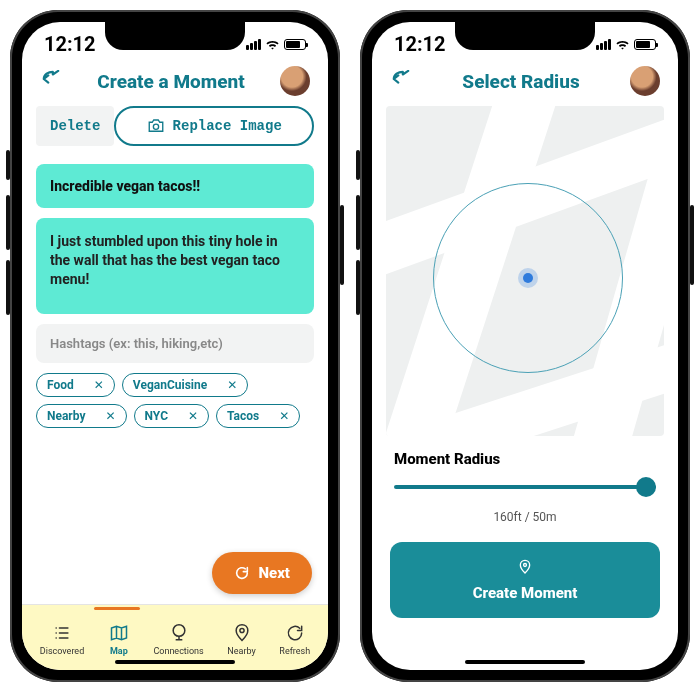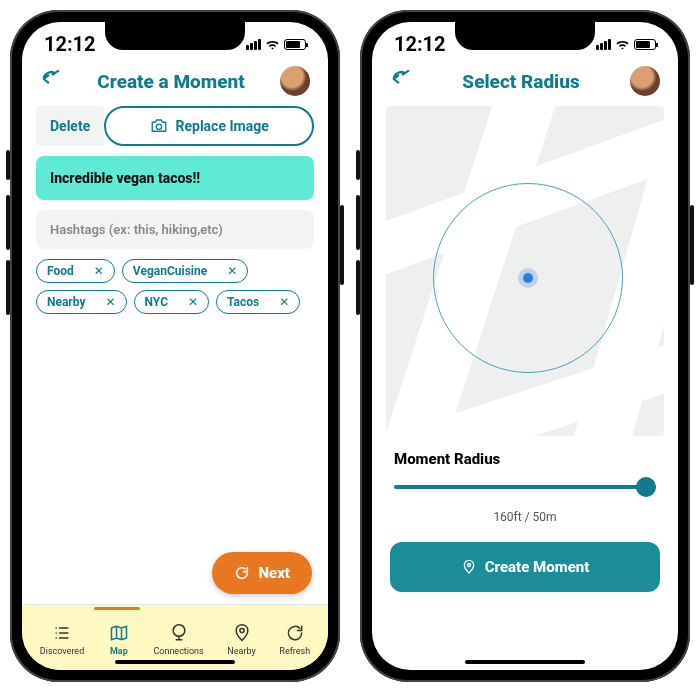--- a/index.html
+++ b/index.html
@@ -76,21 +76,21 @@
   .header {
     display: flex;
     align-items: center;
     justify-content: space-between;
     padding: 6px 18px 10px;
   }
   .back-btn { color:#117a8b; font-size:20px; font-weight:700; cursor:pointer;}
   .title { color:#117a8b; font-weight:800; font-size:19px; }
   .avatar { width:30px;height:30px;border-radius:50%;background: radial-gradient(circle at 40% 35%, #d9a074 0 40%, #6b3e2e 55% 100%); }
   .content { flex:1; overflow:hidden; padding:0 14px; }
-  .row1 { display:flex; gap:0; align-items:center; margin-bottom:10px;}
+  .row1 { display:flex; gap:0; align-items:center; margin-bottom:18px;font-family:Liberation Mono, monospace;}
   .delete { background:#f2f3f3; color:#117a8b; font-weight:700; padding:12px 14px; border-radius:4px; flex:0 0 auto; font-size:14px;}
   .replace { flex:1; border:2px solid #117a8b; color:#117a8b; font-weight:700; border-radius:24px; padding:10px; display:flex; align-items:center; justify-content:center; gap:8px; font-size:14px;}
   .replace svg{width:18px;height:16px;}
   .field { background:#5eead4; border-radius:8px; padding:14px; margin-bottom:10px; font-size:14px;}
   .field.title-f { font-weight:800; color:#111;}
   .field.body-f { font-weight:700; color:#222; line-height:1.35; min-height:96px;}
   .category { border:2px solid #117a8b; border-radius:26px; padding:12px; color:#117a8b; font-weight:800; display:flex; align-items:center; justify-content:center; gap:8px; margin-bottom:12px; font-size:14px;}
   .hash-in { background:#f2f3f3; border-radius:8px; padding:12px 14px; margin-bottom:10px; color:#888; font-weight:600; font-size:13px;}
   .chips { display:flex; flex-wrap:wrap; gap:7px;}
   .chip { border:1.5px solid #117a8b; color:#117a8b; border-radius:16px; padding:4px 10px; font-size:12px; font-weight:700; display:flex; align-items:center; gap:20px;}
@@ -110,21 +110,21 @@
   .r3{width:60px;height:200%;left:20px;top:-60px;transform:rotate(18deg);}
   .r4{width:56px;height:200%;right:10px;top:-80px;transform:rotate(16deg);}
   .radius-circle{position:absolute;top:52%;left:51%;transform:translate(-50%,-50%);width:190px;height:190px;border:1px solid #4aa0b5;border-radius:50%;}
   .center-dot{position:absolute;top:52%;left:51%;transform:translate(-50%,-50%);width:10px;height:10px;background:#2f7bdc;border-radius:50%;box-shadow:0 0 0 5px rgba(47,123,220,.25);}
   .radius-label{font-weight:800; font-size:15px; padding:0 22px 6px;}
   .slider-wrap{padding:0 22px 4px;}
   .slider{position:relative;height:26px;}
   .track{position:absolute;top:11px;left:0;right:0;height:4px;background:#117a8b;border-radius:3px;}
   .thumb{position:absolute;right:0;top:3px;width:20px;height:20px;background:#117a8b;border-radius:50%;}
   .dist{ text-align:center; color:#555; font-size:12px; padding:6px 0 18px;}
-  .create-btn{ margin:0 18px; background:#1a8d99; color:#fff; font-weight:800; border-radius:12px; padding:16px; display:flex; align-items:center; justify-content:center; gap:8px; font-size:15px;}
+  .create-btn{ margin:0 18px; background:#1a8d99; color:#fff; font-weight:800; border-radius:12px; padding:16px; display:flex; align-items:center; justify-content:center; gap:8px; font-size:15px;flex-direction:column;}
 </style>
 </head>
 <body>
 
 <div class="phone left">
   <div class="btn2"></div>
     <div class="btn3"></div>
   <div class="screen">
     <div class="notch"></div>
     <div class="statusbar">
@@ -158,20 +158,21 @@
         <div class="delete">Delete</div>
         <div class="replace">
           <svg viewBox="0 0 24 20">
               <path d="M3 5h4l2-3h6l2 3h4v12H3z" fill="none" stroke="#117a8b" stroke-width="1.8"></path>
               <circle cx="12" cy="11" r="3.5" fill="none" stroke="#117a8b" stroke-width="1.8"></circle>
             </svg>
           <span>Replace Image</span>
         </div>
       </div>
       <div class="field title-f">Incredible vegan tacos!!</div>
+      <div class="field body-f">I just stumbled upon this tiny hole in the wall that has the best vegan taco menu!</div>
       <div class="hash-in">Hashtags (ex: this, hiking,etc)</div>
       <div class="chips">
         <span class="chip">
             <span>Food</span>
             <span class="x">✕</span>
           </span>
         <span class="chip">
             <span>VeganCuisine</span>
             <span class="x">✕</span>
           </span>

